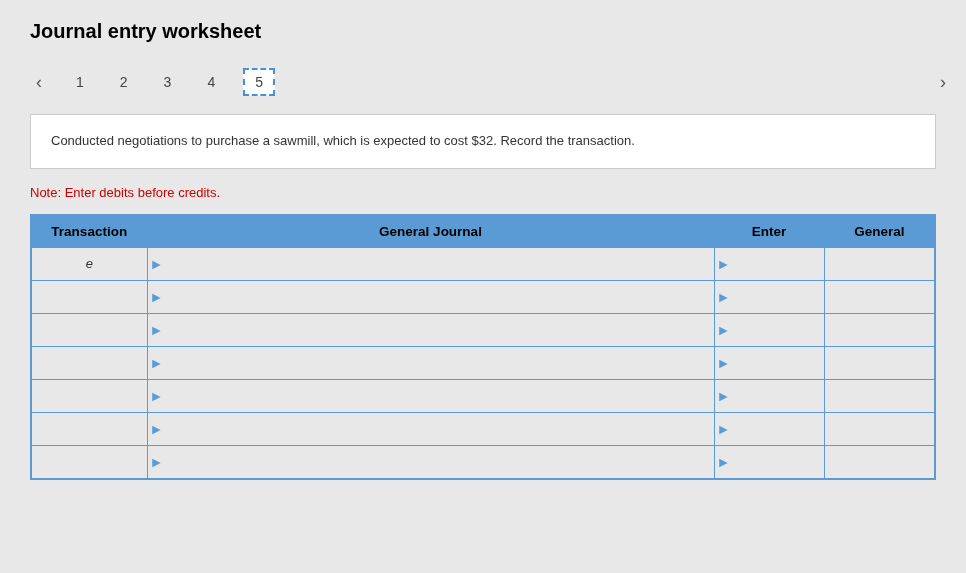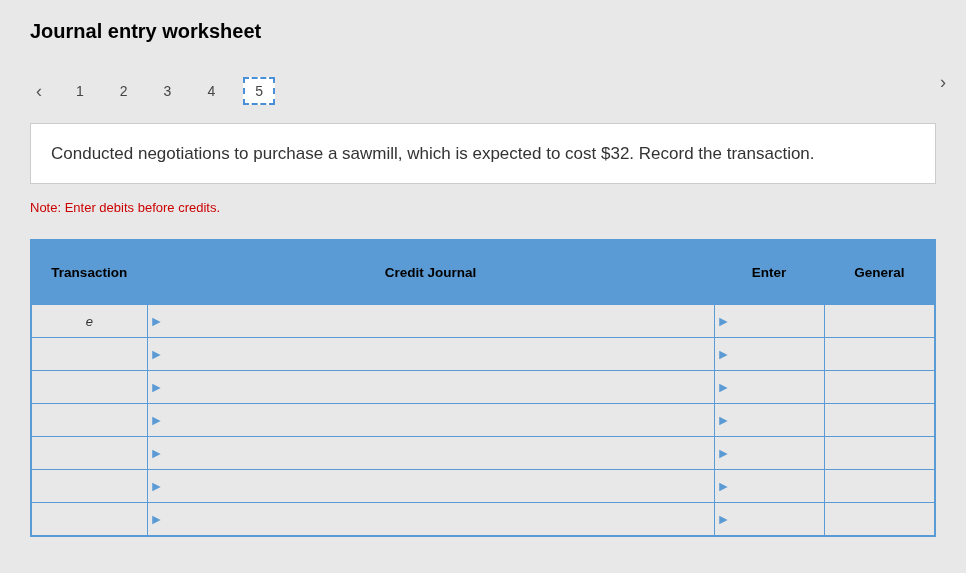--- a/index.html
+++ b/index.html
@@ -20,21 +20,21 @@
     .page-container {
       background-color: #e8e8e8;
       padding: 20px 30px;
       position: relative;
       min-height: 573px;
     }
 
     .page-title {
       font-size: 20px;
       font-weight: bold;
-      margin-bottom: 34px;
+      margin-bottom: 25px;
       color: #000;
     }
 
     .nav-container {
       display: flex;
       align-items: center;
       gap: 20px;
       margin-bottom: 18px;
     }
 
@@ -67,44 +67,44 @@
       background-color: #fff;
     }
 
     .description-box {
       background-color: #fff;
       border: 1px solid #ccc;
       padding: 16px 20px;
       margin-bottom: 16px;
       line-height: 1.6;
       color: #333;
-      font-size: 17px;
+      font-size: 13px;
     }
 
     .note-text {
       color: #cc0000;
       font-size: 13px;
-      margin-bottom: 24px;
+      margin-bottom: 14px;
     }
 
     .table-container {
       border: 1px solid #5b9bd5;
     }
 
     table {
       width: 100%;
       border-collapse: collapse;
     }
 
     thead tr th {
       background-color: #5b9bd5;
       color: #000;
       font-weight: bold;
       text-align: center;
-      padding: 24px 10px;
+      padding: 8px 10px;
       border: 1px solid #5b9bd5;
       font-size: 13.5px;
     }
 
     tbody tr td {
       border: 1px solid #5b9bd5;
       padding: 0;
       height: 32px;
     }
 
@@ -190,21 +190,21 @@
     <span>Conducted negotiations to purchase a sawmill, which is expected to cost $32. Record the transaction.</span>
   </div>
 
   <div class="note-text">Note: Enter debits before credits.</div>
 
   <div class="table-container">
     <table>
       <thead>
         <tr>
           <th class="col-transaction">Transaction</th>
-          <th class="col-journal">Credit Journal</th>
+          <th class="col-journal">General Journal</th>
           <th class="col-debit">Enter</th>
           <th class="col-credit">General</th>
         </tr>
       </thead>
       <tbody>
         <tr>
           <td class="td-transaction">
             <span class="row-e-cell">e</span>
           </td>
           <td class="td-journal">

